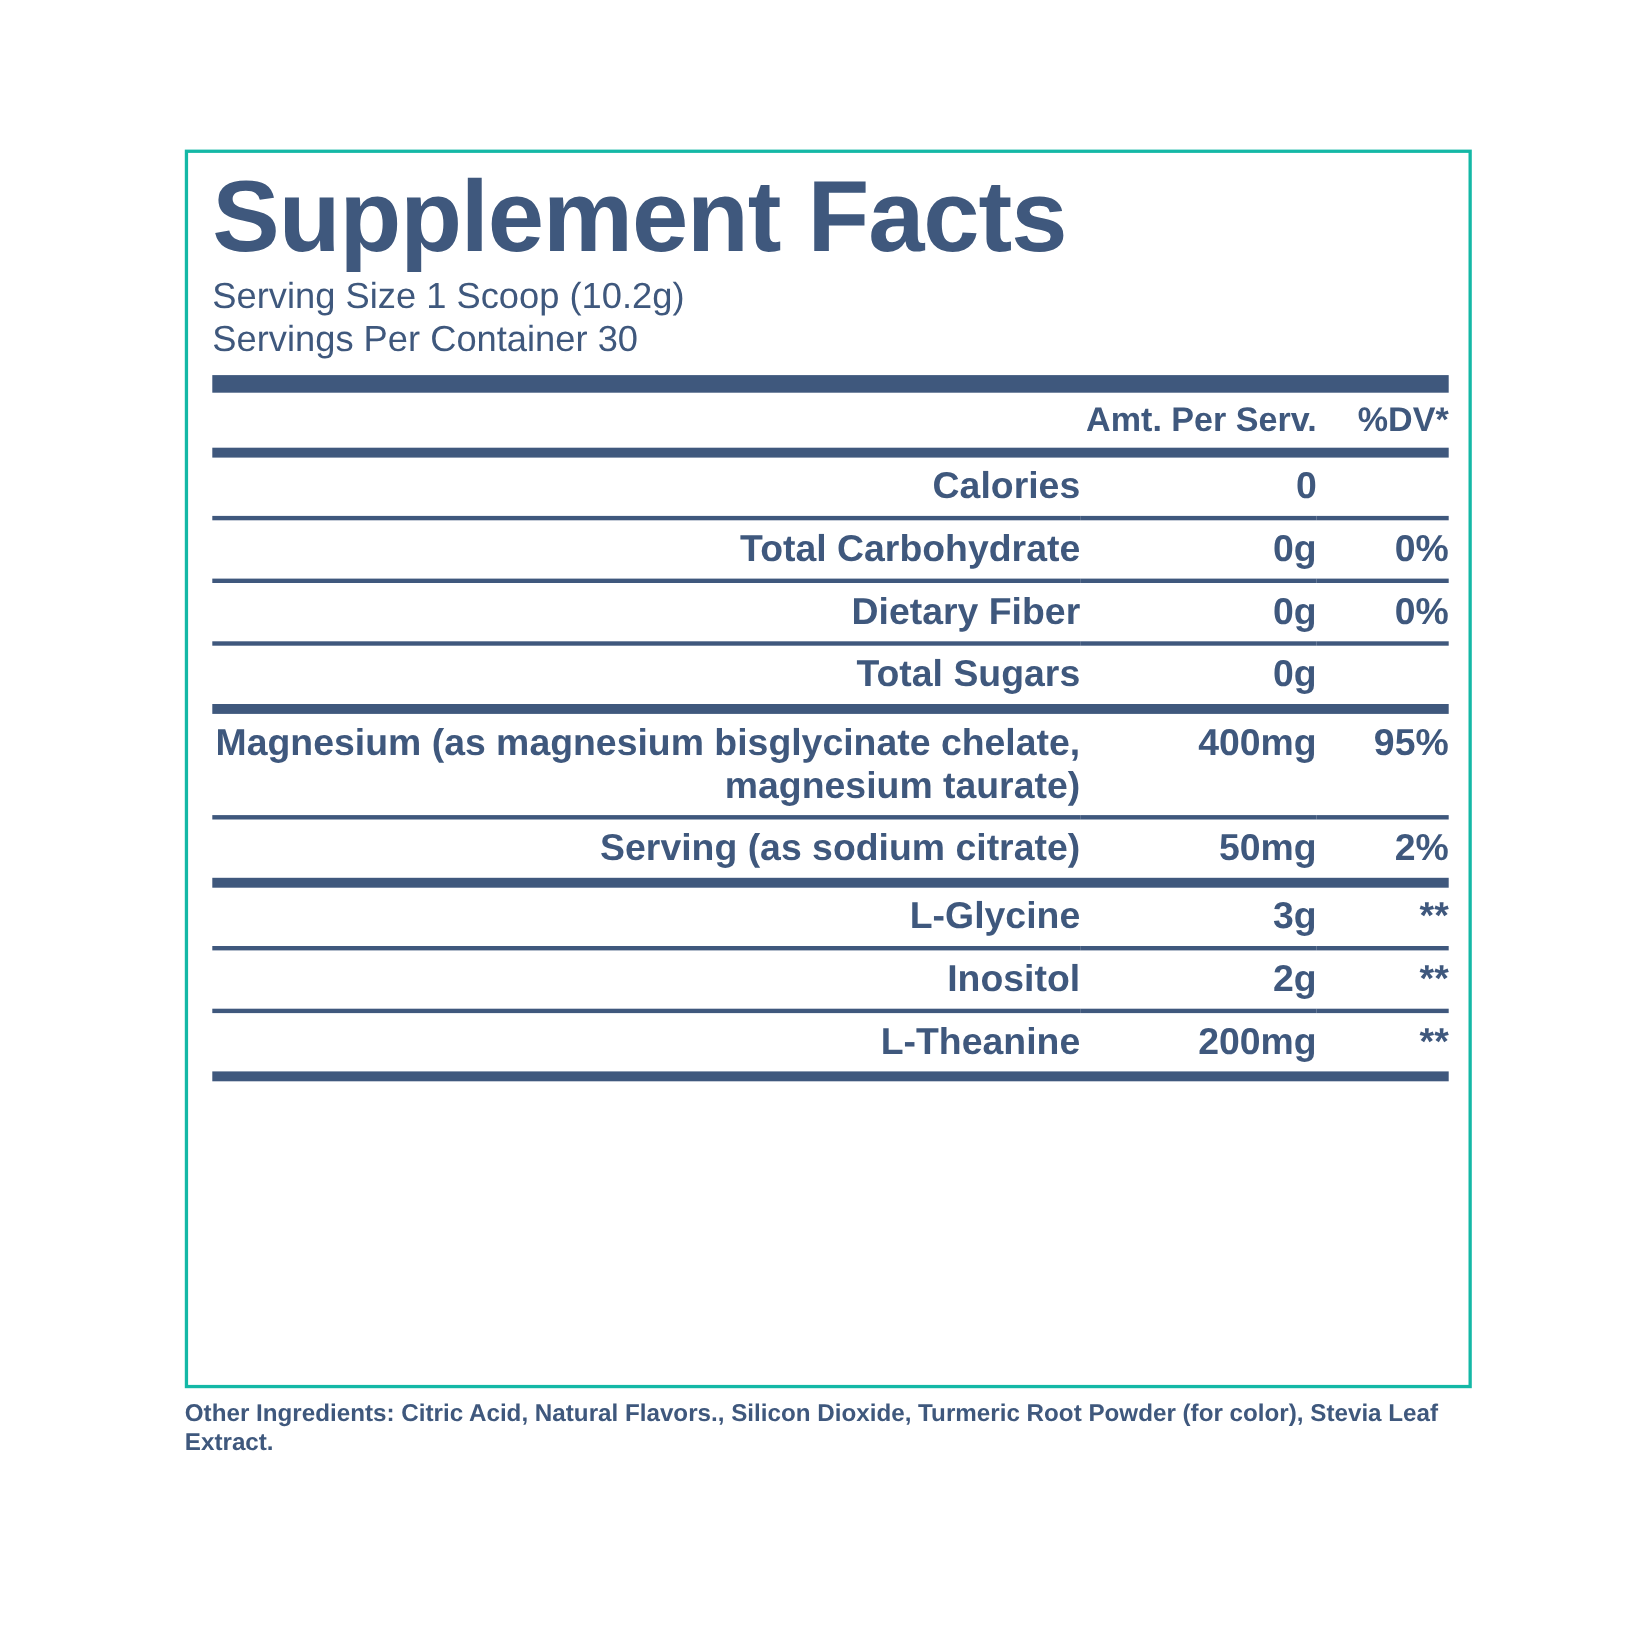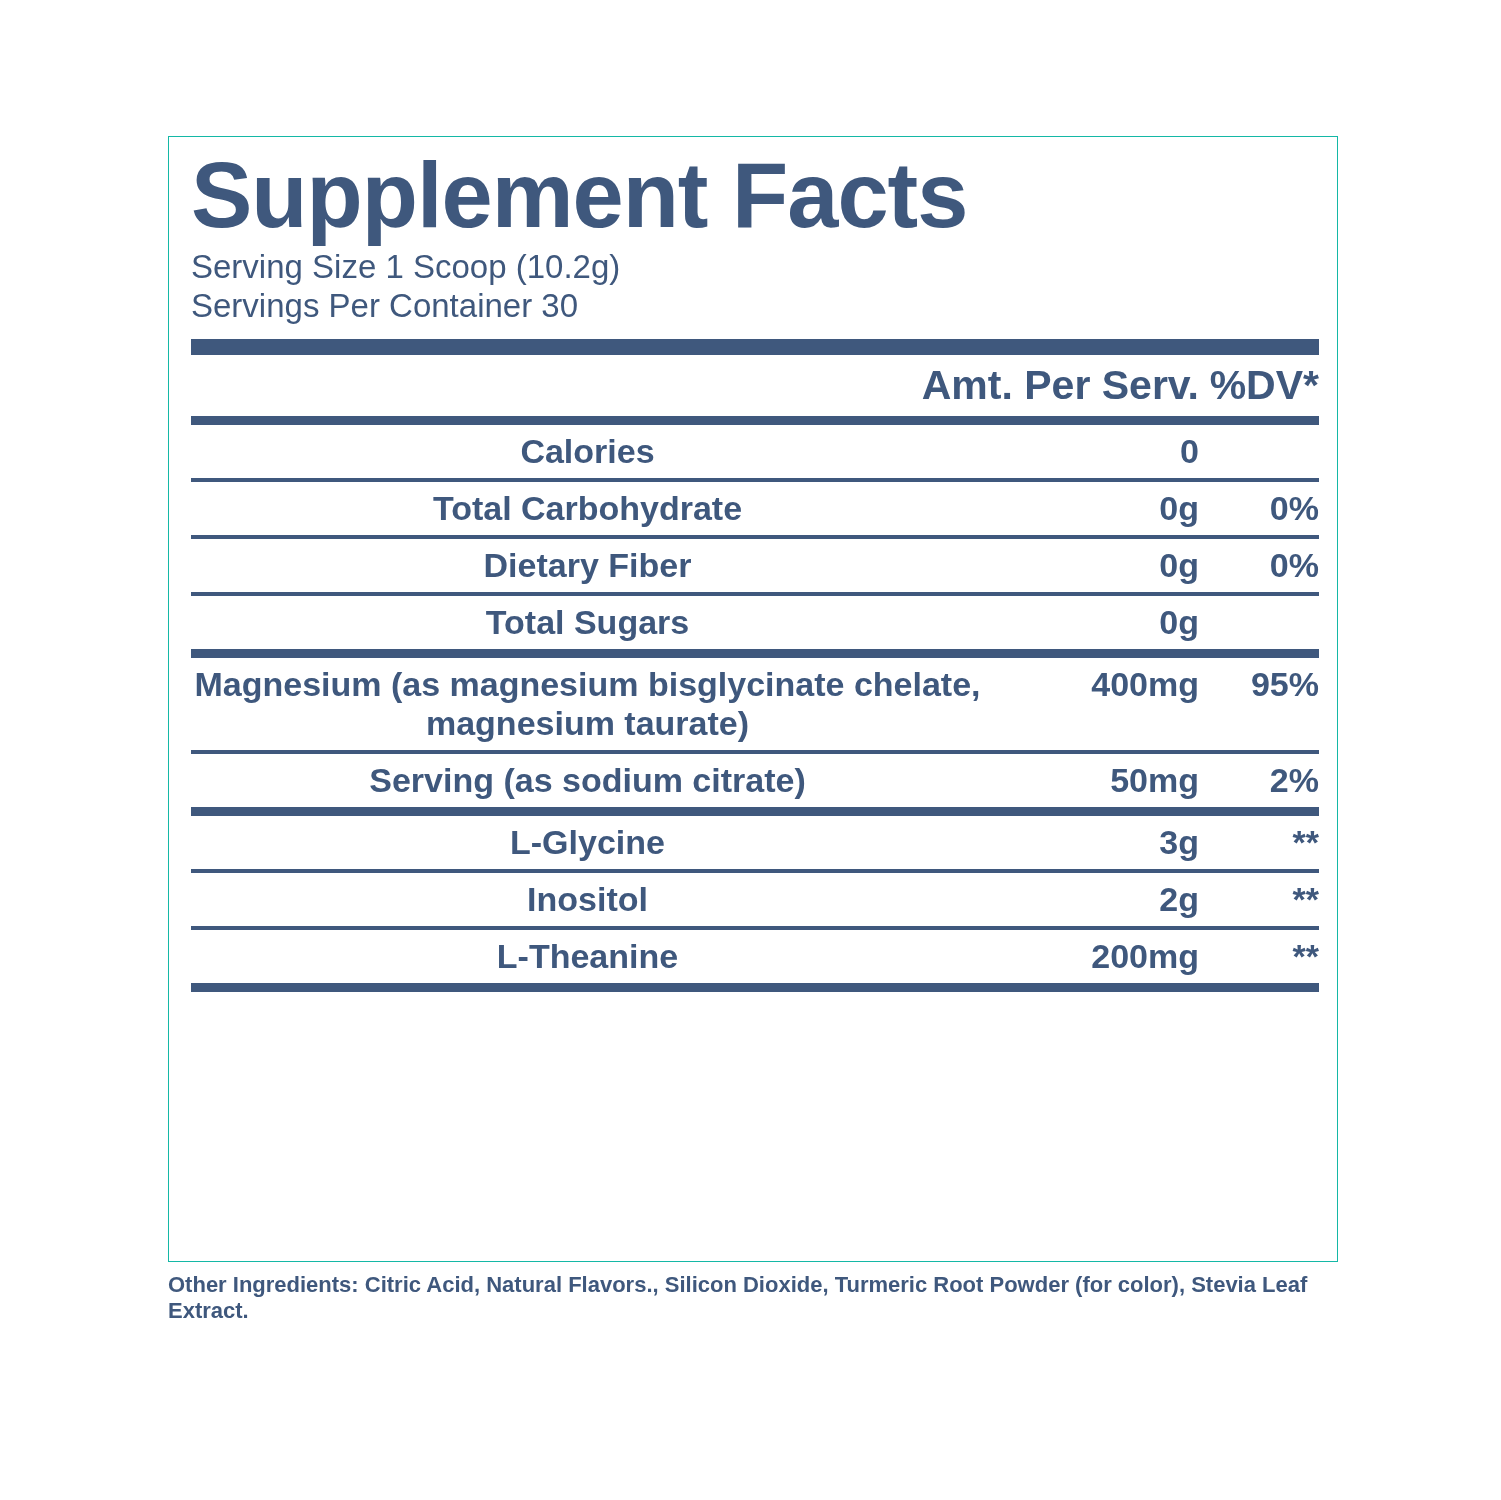--- a/index.html
+++ b/index.html
@@ -13,21 +13,21 @@
     font-family: "Liberation Sans", sans-serif;
     color: #3f587d;
   }
 
   #panel {
     position: absolute;
     left: 168px;
     top: 136px;
     width: 1170px;
     height: 1126px;
-    border: 1px solid #14b8a6;
+    border: 3px solid #14b8a6;
     box-sizing: border-box;
   }
 
   .inner {
     position: absolute;
     left: 22px;
     top: 10px;
     right: 18px;
   }
 
@@ -63,39 +63,39 @@
     border-collapse: collapse;
     font-size: 34px;
     font-weight: bold;
     color: #3f587d;
   }
   table.facts td {
     padding: 7px 0 7px 0;
     vertical-align: top;
   }
   td.name {
-    text-align: center;
+    text-align: right;
     padding-right: 10px;
   }
   td.amt {
     text-align: right;
     width: 215px;
     white-space: nowrap;
     padding-right: 128px;
   }
   td.dv {
     text-align: right;
     width: 120px;
     white-space: nowrap;
   }
   .indent {
     padding-left: 55px;
   }
   .hdr td {
-    font-size: 41px;
+    font-size: 31px;
     padding-bottom: 6px;
   }
   .row-line td {
     border-bottom: 4px solid #3f587d;
   }
   .no-line td {
     border-bottom: none;
   }
 
   .footnotes {

